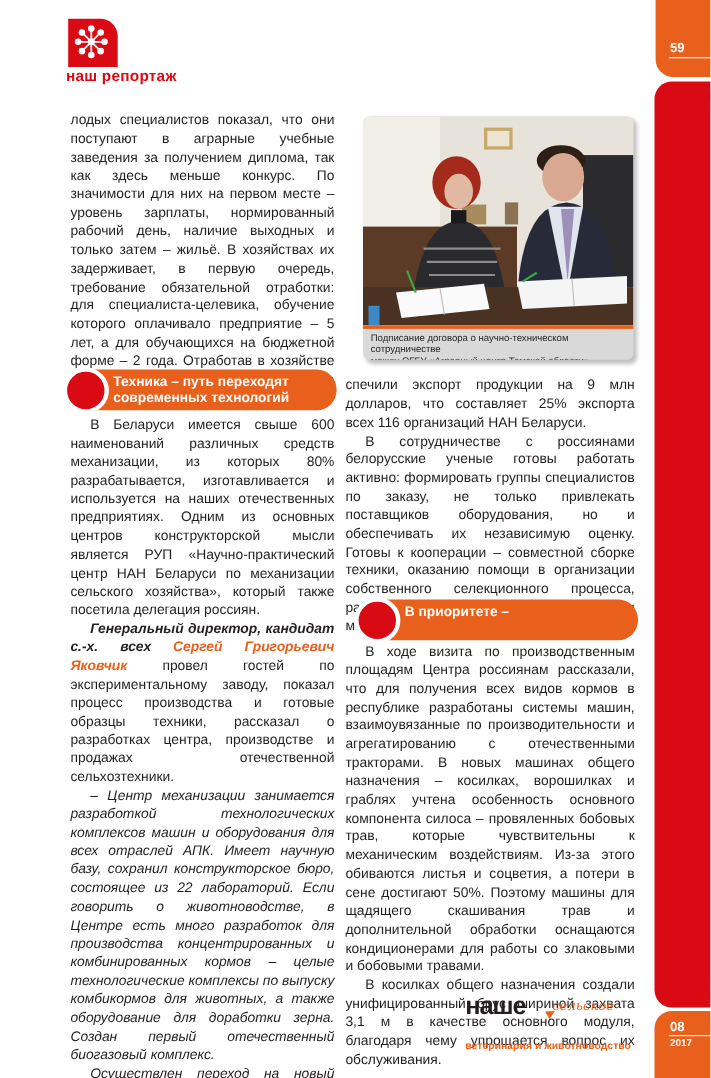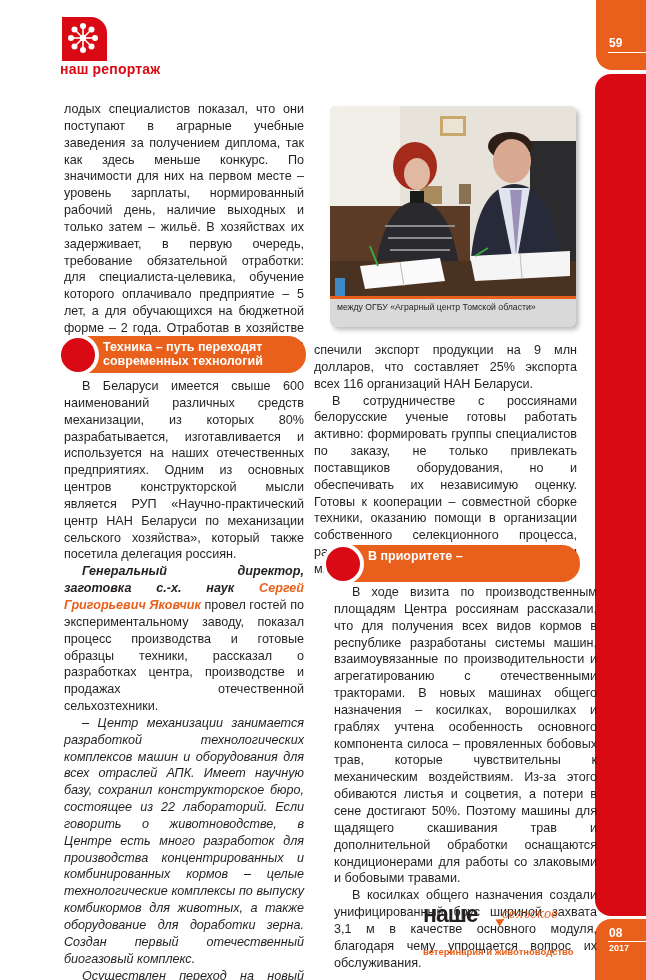--- a/index.html
+++ b/index.html
@@ -25,21 +25,21 @@
   .logo-box svg { position: absolute; left: 4px; top: 4px; }
   .section-label { position: absolute; left: 60px; top: 61px; font-size: 14px; font-weight: bold; color: #d90a14; letter-spacing: 0.2px; }
 
   
   .col { position: absolute; font-size: 12.6px; line-height: 16.85px; text-align: justify; }
   .col p { margin: 0; }
   .col .indent { text-indent: 18px; }
   .col-left-a { left: 64px; top: 101px; width: 240px; }
   .col-left-b { left: 64px; top: 378px; width: 240px; }
   .col-right-a { left: 314px; top: 342px; width: 263px; }
-  .col-right-b { left: 314px; top: 584px; width: 263px; margin-left: 20px; }
+  .col-right-b { left: 314px; top: 584px; width: 263px; }
   .ital { font-style: italic; }
   .bold-ital { font-style: italic; font-weight: bold; }
   .name-orange { color: #e8601c; font-style: italic; font-weight: bold; }
 
   
   .sec-head { position: absolute; height: 37px; background: #e8601c; border-radius: 18px 18px 18px 18px;
               border-top-left-radius: 0; border-bottom-left-radius: 0; }
   .sec-head-1 { left: 80px; top: 336px; width: 226px; }
   .sec-head-2 { left: 345px; top: 545px; width: 235px; }
   .sec-dot { position: absolute; width: 34px; height: 34px; border-radius: 50%; background: #d90a14;
@@ -111,21 +111,21 @@
 
 <div class="sec-head sec-head-1"></div>
 <div class="sec-dot sec-dot-1"></div>
 <div class="sec-title sec-title-1">
   <div>Техника – путь переходят</div>
   <div>современных технологий</div>
 </div>
 
 <div class="col col-left-b">
   <p class="indent">В Беларуси имеется свыше 600 наименований различных средств механизации, из которых 80% разрабатывается, изготавливается и используется на наших отечественных предприятиях. Одним из основных центров конструкторской мысли является РУП «Научно-практический центр НАН Беларуси по механизации сельского хозяйства», который также посетила делегация россиян.</p>
-  <p class="indent"><span class="bold-ital">Генеральный директор, заготовка с.-х. наук</span> <span class="name-orange">Сергей Григорьевич Яковчик</span> <span>провел гостей по экспериментальному заводу, показал процесс производства и готовые образцы техники, рассказал о разработках центра, производстве и продажах отечественной сельхозтехники.</span></p>
+  <p class="indent"><span class="bold-ital">Генеральный директор, кандидат с.-х. всех</span> <span class="name-orange">Сергей Григорьевич Яковчик</span> <span>провел гостей по экспериментальному заводу, показал процесс производства и готовые образцы техники, рассказал о разработках центра, производстве и продажах отечественной сельхозтехники.</span></p>
   <p class="indent ital">– Центр механизации занимается разработкой технологических комплексов машин и оборудования для всех отраслей АПК. Имеет научную базу, сохранил конструкторское бюро, состоящее из 22 лабораторий. Если говорить о животноводстве, в Центре есть много разработок для производства концентрированных и комбинированных кормов – целые технологические комплексы по выпуску комбикормов для животных, а также оборудование для доработки зерна. Создан первый отечественный биогазовый комплекс.</p>
   <p class="indent ital">Осуществлен переход на новый уровень программного технологического обеспечения, позволяющего отслеживать систему кормления свиней в удаленном доступе.</p>
 
 </div>
 
 <div class="photo-frame">
   <svg class="photo" width="246" height="190" viewBox="0 0 246 190">
     <rect x="0" y="0" width="246" height="190" fill="#e7e2da"></rect>
     <rect x="0" y="0" width="70" height="110" fill="#f2efe9"></rect>
     <rect x="110" y="10" width="26" height="20" fill="#c9a96b"></rect>
@@ -148,20 +148,21 @@
     <path d="M30 160 L110 152 L115 175 L35 183 Z" fill="#fafafa"></path>
     <path d="M140 150 L240 145 L240 170 L145 175 Z" fill="#f5f5f5"></path>
     <line x1="70" y1="156" x2="74" y2="180" stroke="#bbbbbb"></line>
     <line x1="190" y1="147" x2="192" y2="172" stroke="#bbbbbb"></line>
     <line x1="40" y1="140" x2="48" y2="160" stroke="#3aa844" stroke-width="2"></line>
     <line x1="145" y1="150" x2="158" y2="142" stroke="#3aa844" stroke-width="2"></line>
     <rect x="5" y="172" width="10" height="18" fill="#3d88c6"></rect>
   </svg>
   <div class="photo-orange-line"></div>
   <div class="caption">
+    <div>Подписание договора о научно-техническом сотрудничестве</div>
     <div>между ОГБУ «Аграрный центр Томской области»</div>
 
   </div>
 </div>
 
 <div class="col col-right-a">
   <p>спечили экспорт продукции на 9 млн долларов, что составляет 25% экспорта всех 116 организаций НАН Беларуси.</p>
   <p class="indent">В сотрудничестве с россиянами белорусские ученые готовы работать активно: формировать группы специалистов по заказу, не только привлекать поставщиков оборудования, но и обеспечивать их независимую оценку. Готовы к кооперации – совместной сборке техники, оказанию помощи в организации собственного селекционного процесса, разработке структуры посевных площадей и многое другое.</p>
 </div>
 

